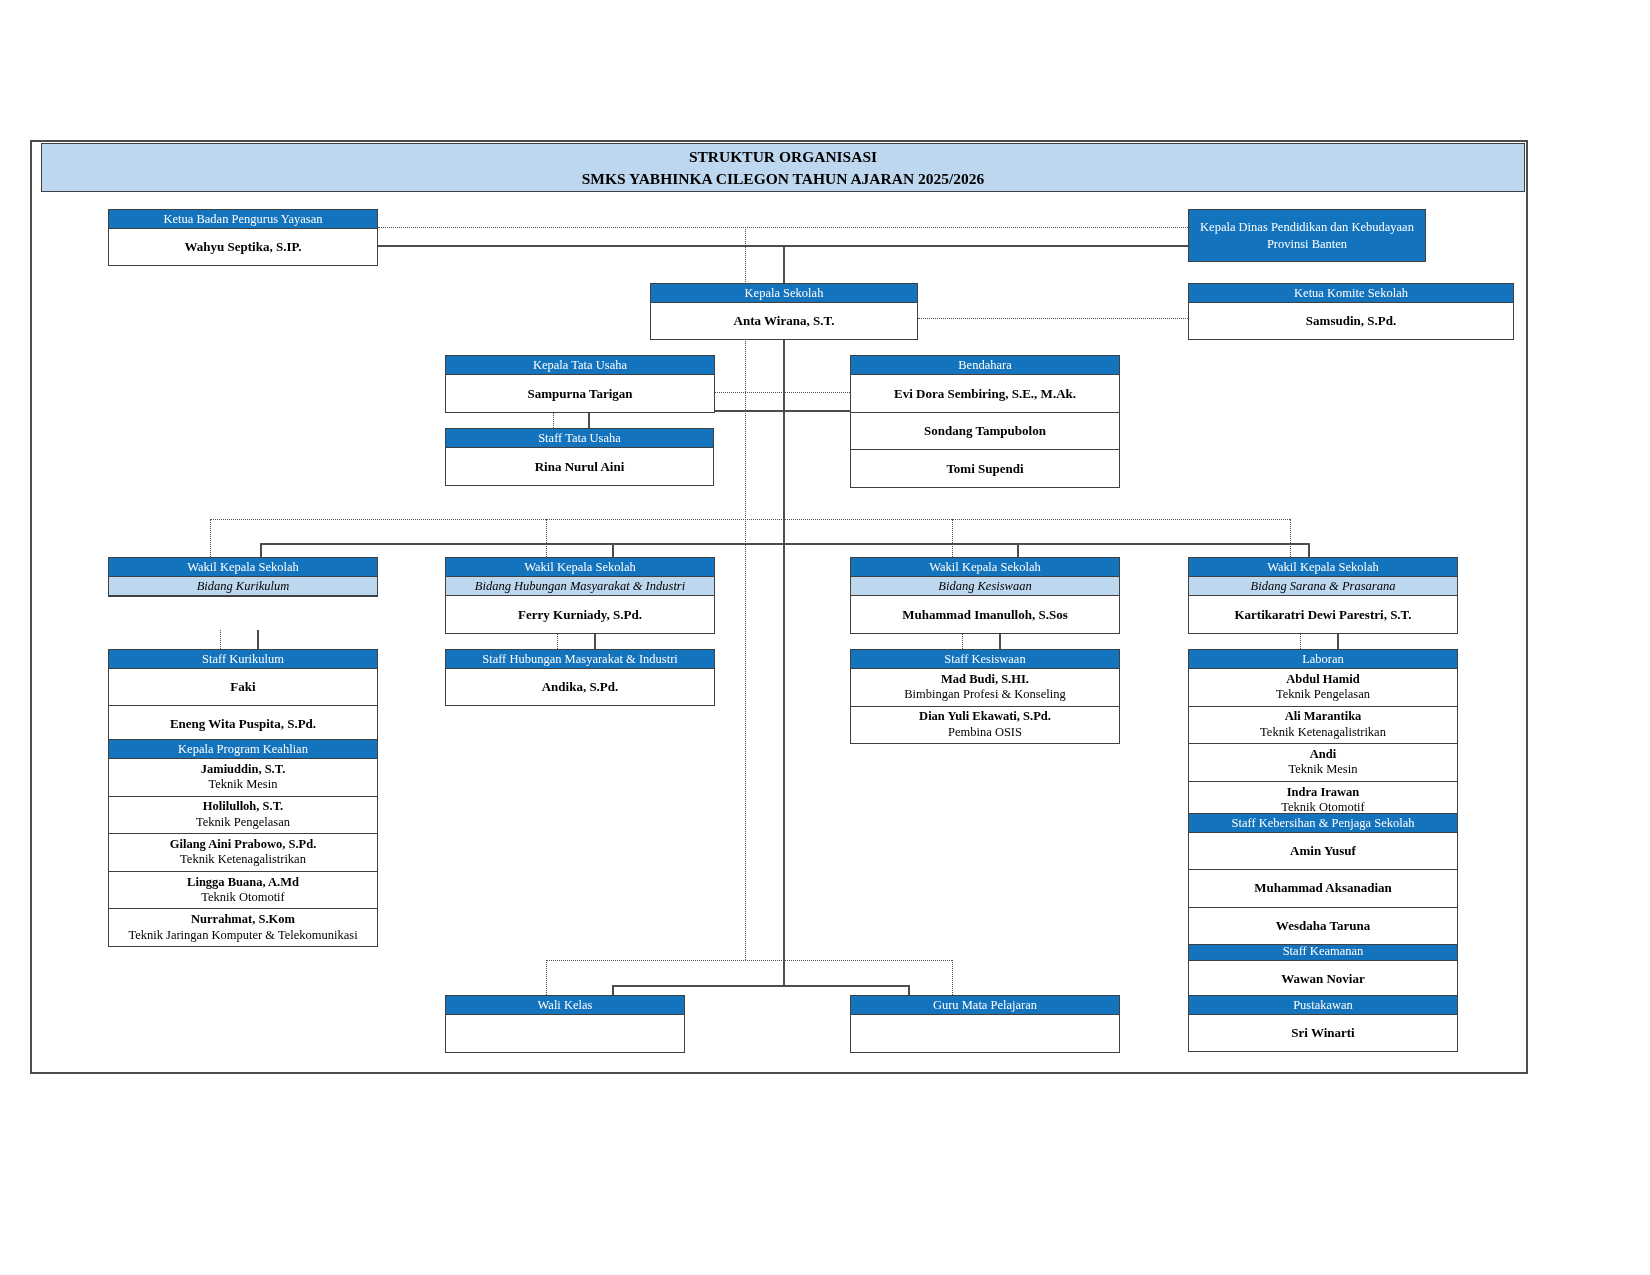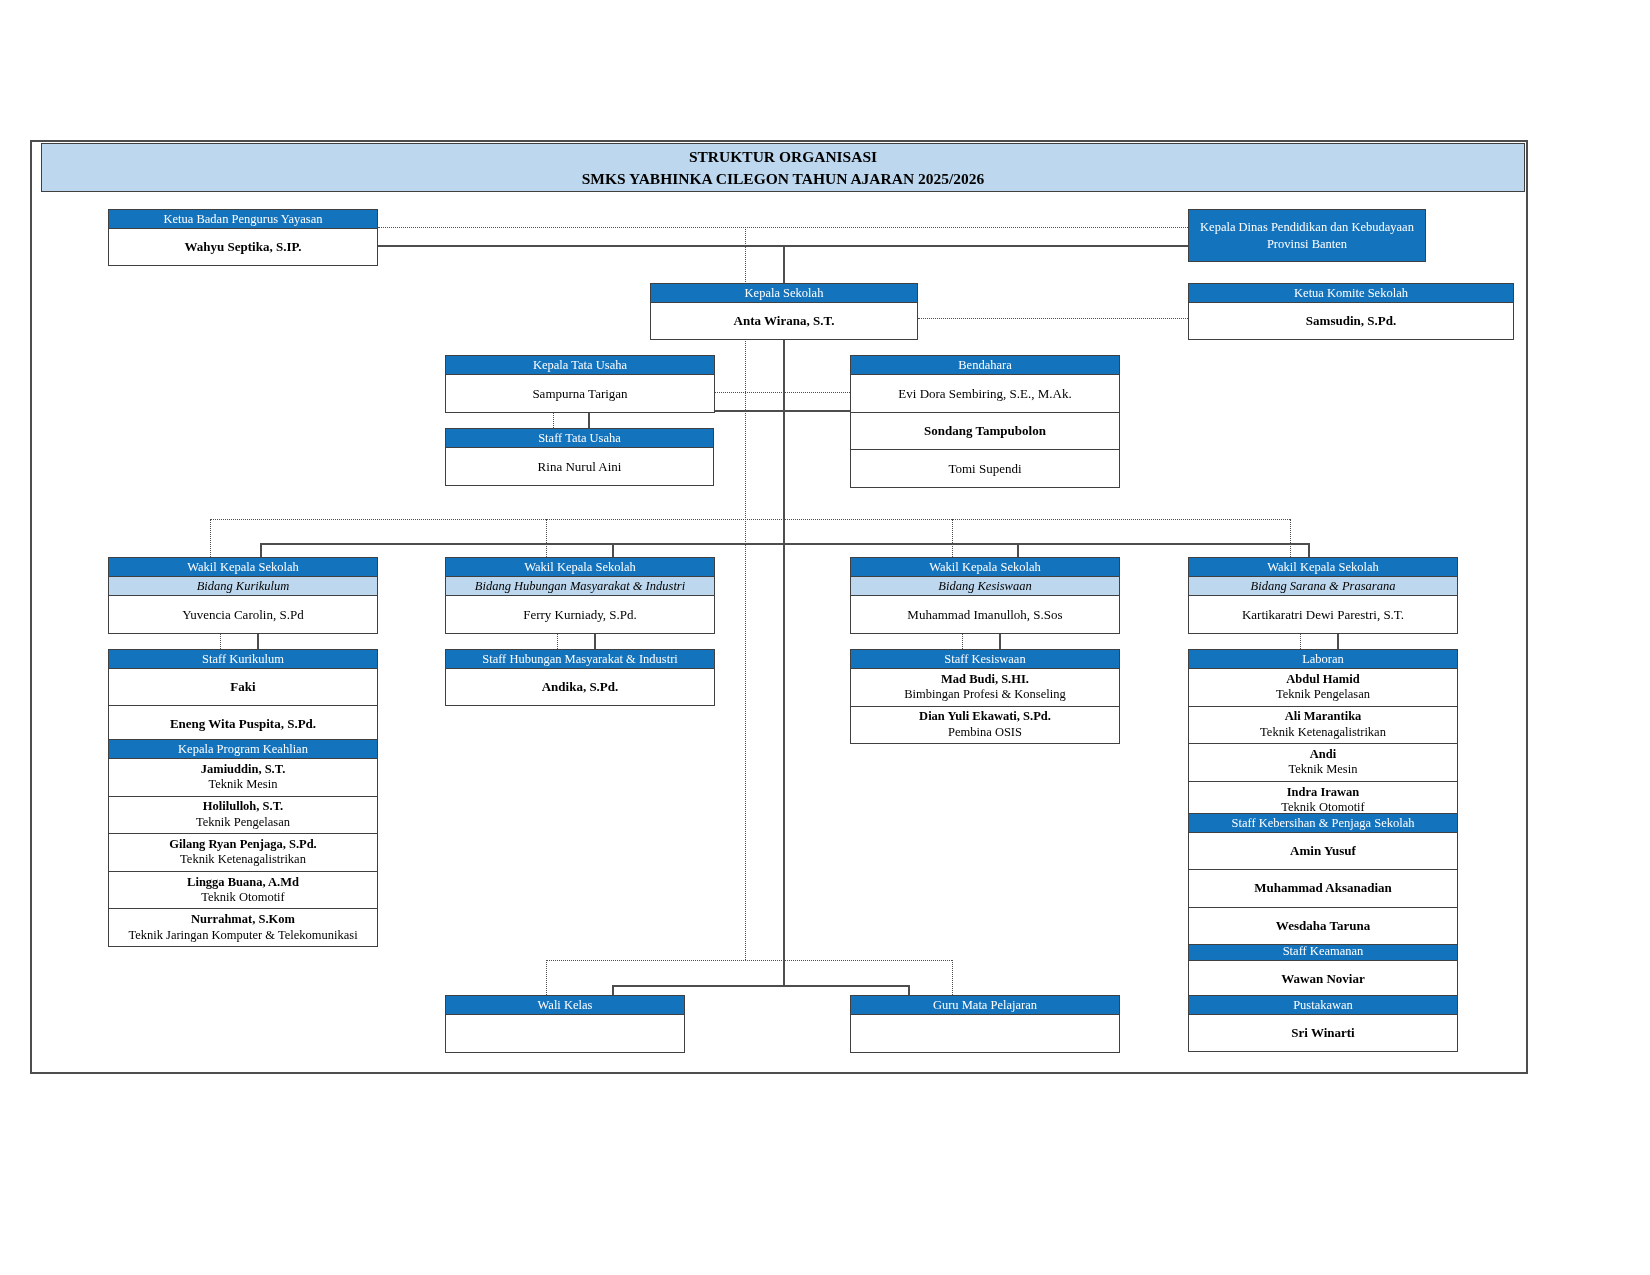--- a/index.html
+++ b/index.html
@@ -13,21 +13,21 @@
   .org{position:absolute;border:1.5px solid #404040;background:#fff;box-sizing:border-box;
        display:flex;flex-direction:column;}
   .hdr{background:#1473BD;color:#ffffff;height:18px;line-height:18px;text-align:center;
        font-size:12.5px;border-bottom:1.5px solid #404040;overflow:hidden;white-space:nowrap;flex:0 0 auto;}
   .sub{background:#BDD7EE;color:#000;height:18px;line-height:18px;text-align:center;
        font-style:italic;font-size:12.5px;border-bottom:1.5px solid #404040;flex:0 0 auto;}
   .cell{border-bottom:1.2px solid #404040;display:flex;flex-direction:column;justify-content:center;
         align-items:center;text-align:center;font-size:13px;background:#fff;}
   .cell:last-child{border-bottom:none;}
   .one{height:36px;font-weight:bold;}
-  .one2{height:37px;font-weight:normal;text-align:right;}
+  .one2{height:37px;font-weight:bold;text-align:right;}
   .two{height:36.6px;line-height:15.5px;font-size:12.5px;}
   .two .nm{font-weight:bold;}
   .r33{height:36.33px;font-weight:bold;}
   .blue-box{position:absolute;background:#1473BD;border:1.5px solid #404040;box-sizing:border-box;
         color:#fff;display:flex;flex-direction:column;justify-content:center;align-items:center;
         text-align:center;font-size:12.5px;line-height:17px;}
   .dot-h{position:absolute;border-top:1.5px dotted #4d4d4d;height:0;}
   .dot-v{position:absolute;border-left:1.5px dotted #4d4d4d;width:0;}
   .sol-h{position:absolute;background:#4d4d4d;height:2px;}
   .sol-v{position:absolute;background:#4d4d4d;width:2px;}
@@ -115,21 +115,20 @@
   </div>
 
   <div class="org" style="left:445px;top:428px;width:269px">
     <div class="hdr">Staff Tata Usaha</div>
     <div class="cell one2">Rina Nurul Aini</div>
   </div>
 
   <div class="org" style="left:108px;top:557px;width:270px">
     <div class="hdr">Wakil Kepala Sekolah</div>
     <div class="sub">Bidang Kurikulum</div>
-    <div class="cell one2">Yuvencia Carolin, S.Pd</div>
   </div>
 
   <div class="org" style="left:445px;top:557px;width:270px">
     <div class="hdr">Wakil Kepala Sekolah</div>
     <div class="sub">Bidang Hubungan Masyarakat &amp; Industri</div>
     <div class="cell one2">Ferry Kurniady, S.Pd.</div>
   </div>
 
   <div class="org" style="left:850px;top:557px;width:270px">
     <div class="hdr">Wakil Kepala Sekolah</div>
@@ -153,21 +152,21 @@
     <div class="hdr">Kepala Program Keahlian</div>
     <div class="cell two">
       <span class="nm">Jamiuddin, S.T.</span>
       <span class="dp">Teknik Mesin</span>
     </div>
     <div class="cell two">
       <span class="nm">Holilulloh, S.T.</span>
       <span class="dp">Teknik Pengelasan</span>
     </div>
     <div class="cell two">
-      <span class="nm">Gilang Ryan Penjaga, S.Pd.</span>
+      <span class="nm">Gilang Aini Prabowo, S.Pd.</span>
       <span class="dp">Teknik Ketenagalistrikan</span>
     </div>
     <div class="cell two">
       <span class="nm">Lingga Buana, A.Md</span>
       <span class="dp">Teknik Otomotif</span>
     </div>
     <div class="cell two">
       <span class="nm">Nurrahmat, S.Kom</span>
       <span class="dp">Teknik Jaringan Komputer &amp; Telekomunikasi</span>
     </div>

